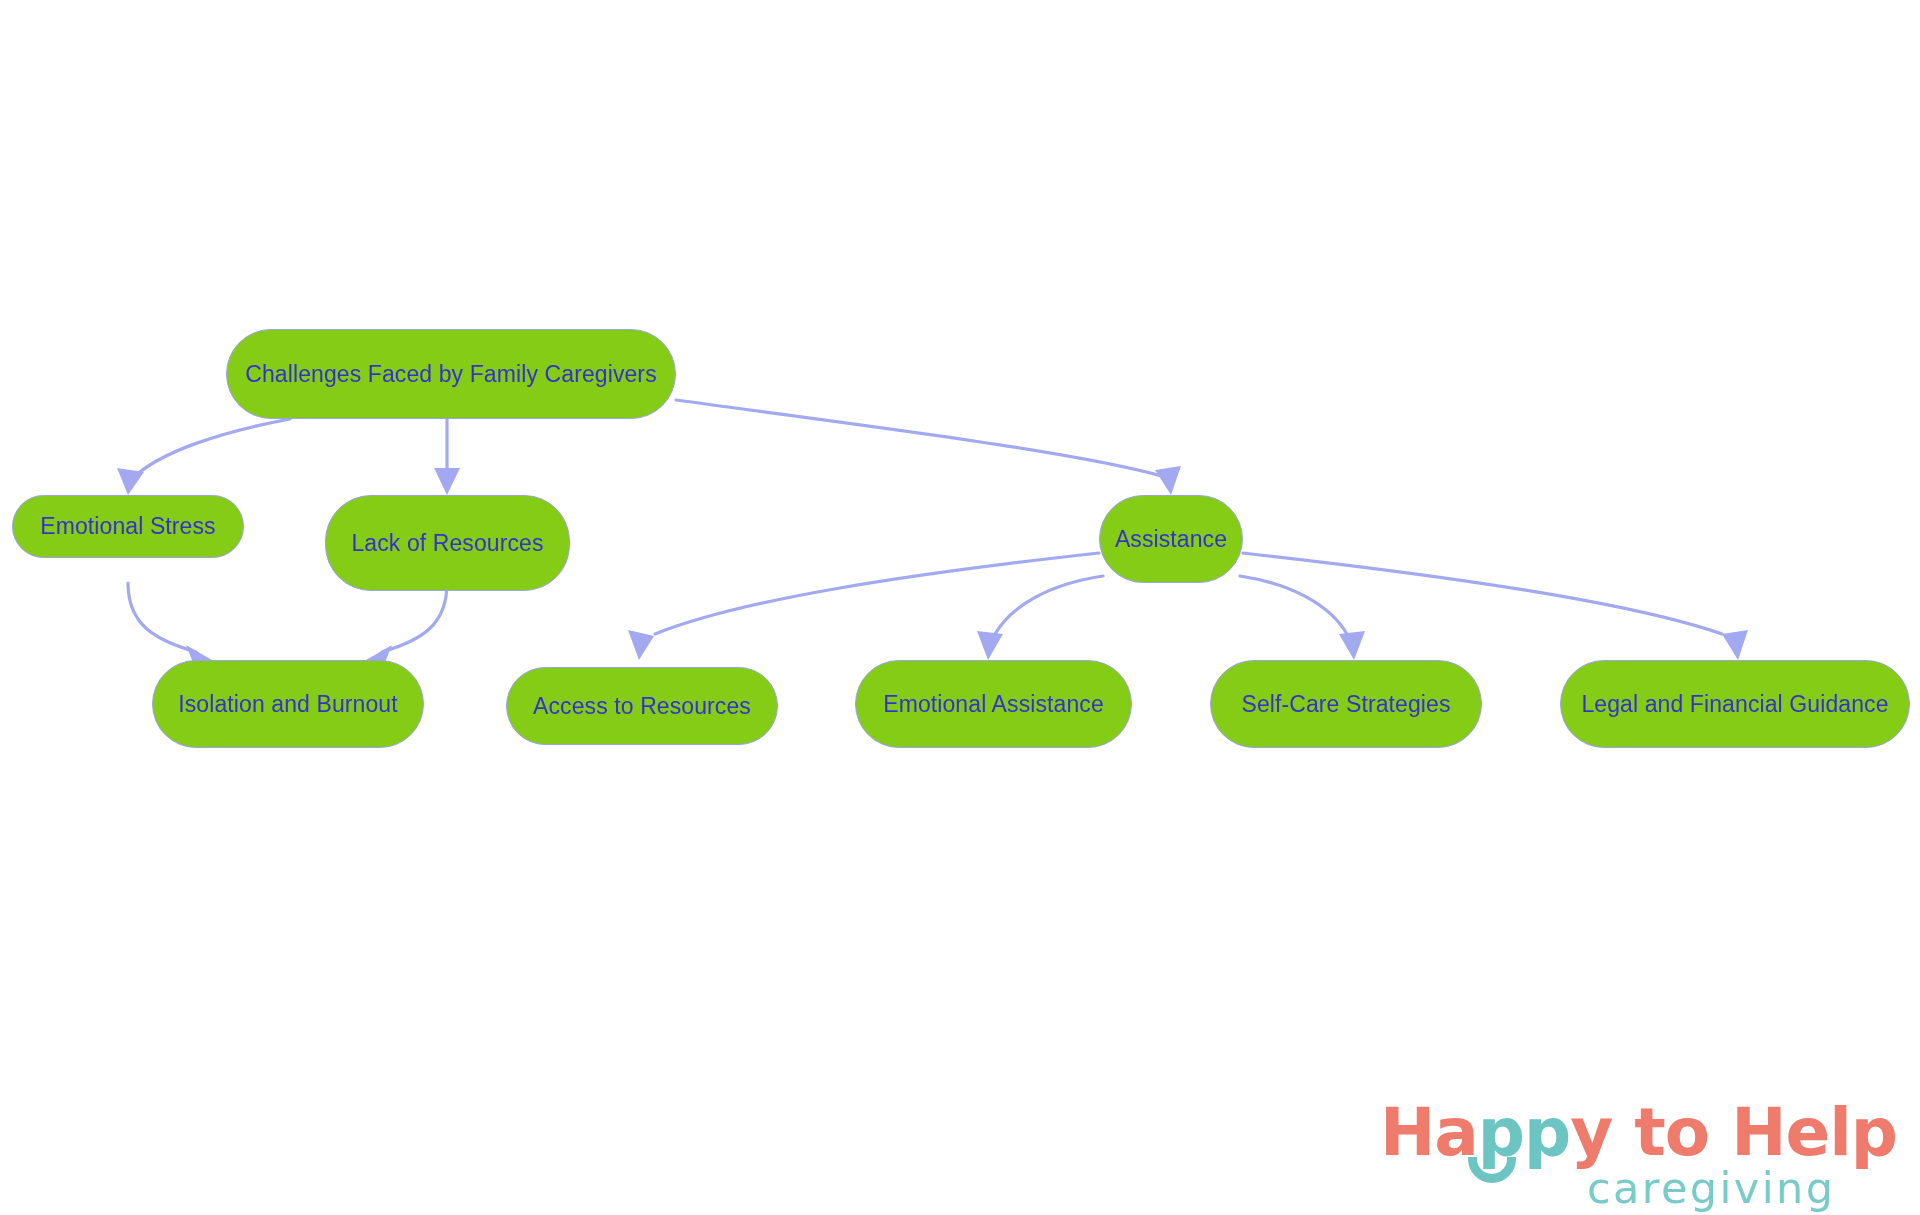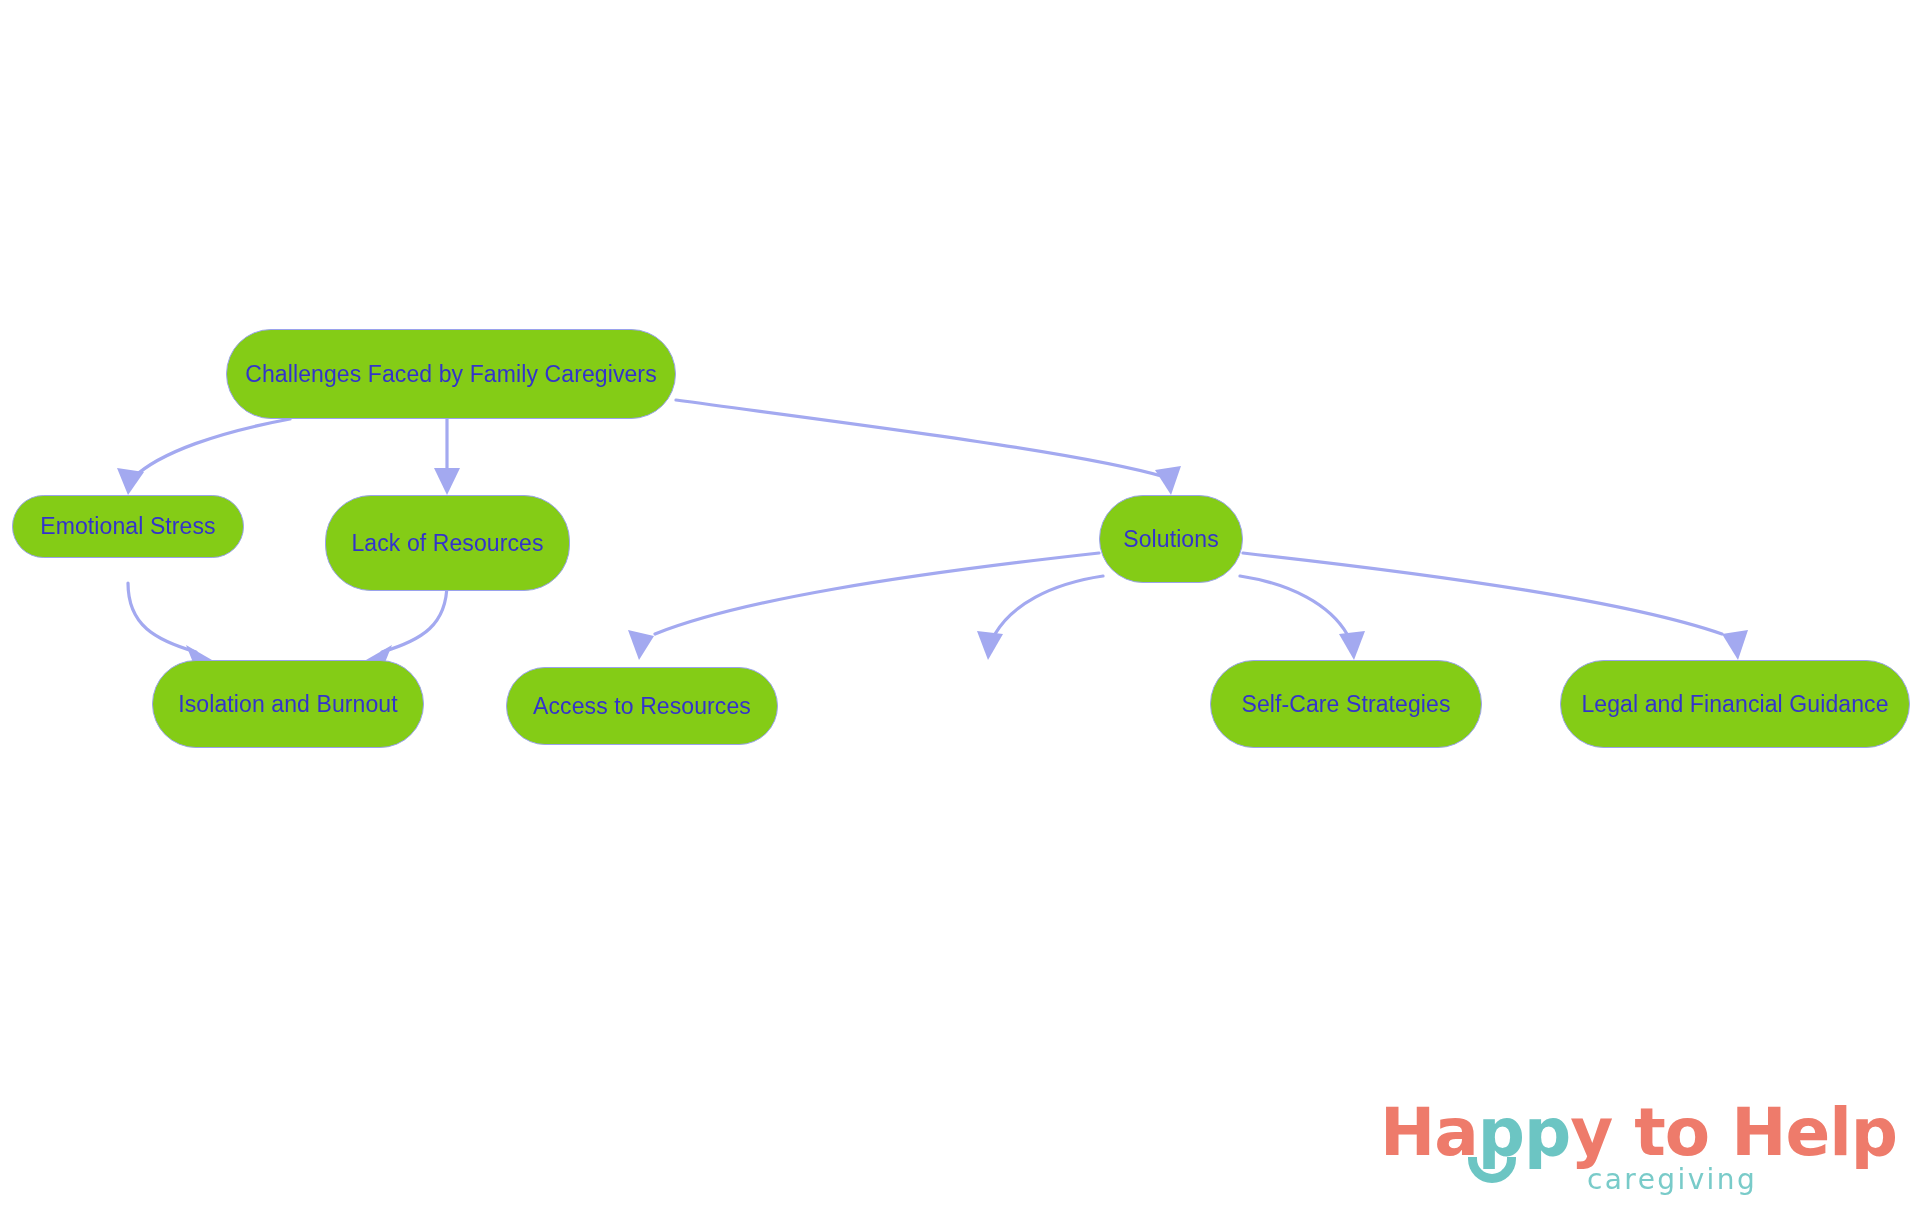--- a/index.html
+++ b/index.html
@@ -90,21 +90,21 @@
     border: 9px solid #6cc5c3;
     border-top: none;
     border-radius: 0 0 26px 26px;
     box-sizing: border-box;
   }
   .logo-subtitle {
     position: absolute;
     left: 207px;
     top: 66px;
     font-family: "DejaVu Sans", sans-serif;
-    font-size: 28px;
+    font-size: 43px;
     letter-spacing: 2.4px;
     color: #79cbc9;
     white-space: nowrap;
   }
 </style>
 </head>
 <body>
 
 <div id="diagram-root">
 
@@ -155,26 +155,27 @@
       <polygon class="arrow-head" points="1738,660 1722,634 1748,630"></polygon>
     </g>
   </svg>
 
   <div class="node" style="left:226px; top:329px; width:450px; height:90px;">Challenges Faced by Family Caregivers</div>
 
   <div class="node" style="left:12px; top:495px; width:232px; height:63px;">Emotional Stress</div>
 
   <div class="node" style="left:325px; top:495px; width:245px; height:96px;">Lack of Resources</div>
 
-  <div class="node" style="left:1099px; top:495px; width:144px; height:88px;">Solutions</div>
+  <div class="node" style="left:1099px; top:495px; width:144px; height:88px;">Assistance</div>
 
   <div class="node" style="left:152px; top:660px; width:272px; height:88px;">Isolation and Burnout</div>
 
   <div class="node" style="left:506px; top:660px; width:272px; height:78px;margin-top:7px;">Access to Resources</div>
 
+  <div class="node" style="left:855px; top:660px; width:277px; height:88px;">Emotional Assistance</div>
 
   <div class="node" style="left:1210px; top:660px; width:272px; height:88px;">Self-Care Strategies</div>
 
   <div class="node" style="left:1560px; top:660px; width:350px; height:88px;">Legal and Financial Guidance</div>
 
   <div id="brand-logo">
     <div class="logo-wordmark"><span>Ha</span><span class="teal-pp">pp</span><span>y</span><span> to </span><span>Help</span></div>
     <div class="logo-smile"></div>
     <div class="logo-subtitle">caregiving</div>
   </div>

